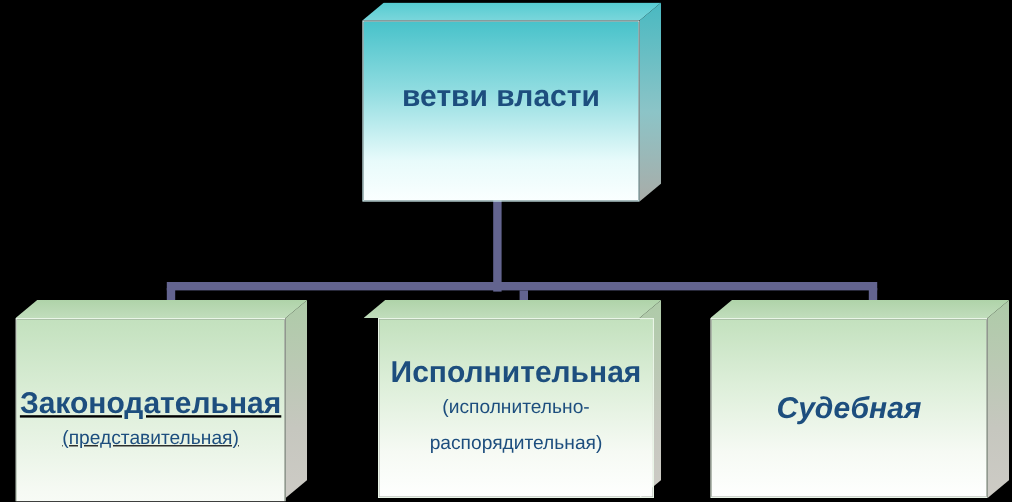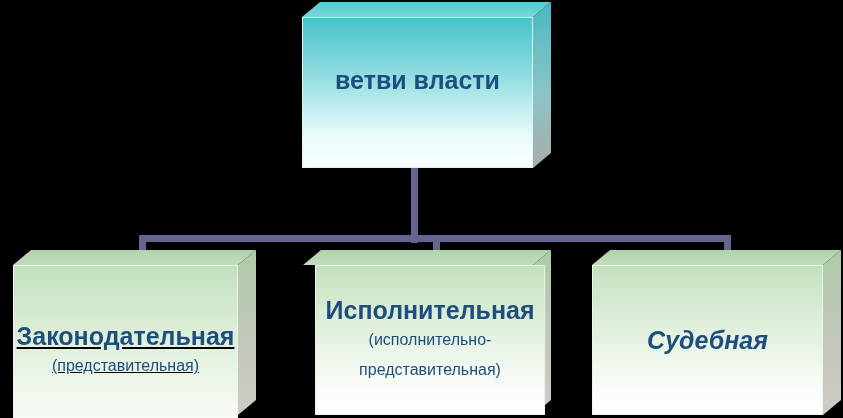--- a/index.html
+++ b/index.html
@@ -120,21 +120,21 @@
   <div id="b1-front" class="face front green">
     <span class="box-title">Законодательная</span>
     <span class="box-sub">(представительная)</span>
   </div>
 
   <div id="b2-top" class="face topf green"></div>
   <div id="b2-right" class="face rightf green"></div>
   <div id="b2-front" class="face front green">
     <span class="box-title">Исполнительная</span>
     <span class="box-sub">(исполнительно-
-представительная)</span>
+распорядительная)</span>
   </div>
 
   <div id="b3-top" class="face topf green"></div>
   <div id="b3-right" class="face rightf green"></div>
   <div id="b3-front" class="face front green">
     <span class="box-title">Судебная</span>
 
   </div>
 
 </div>

